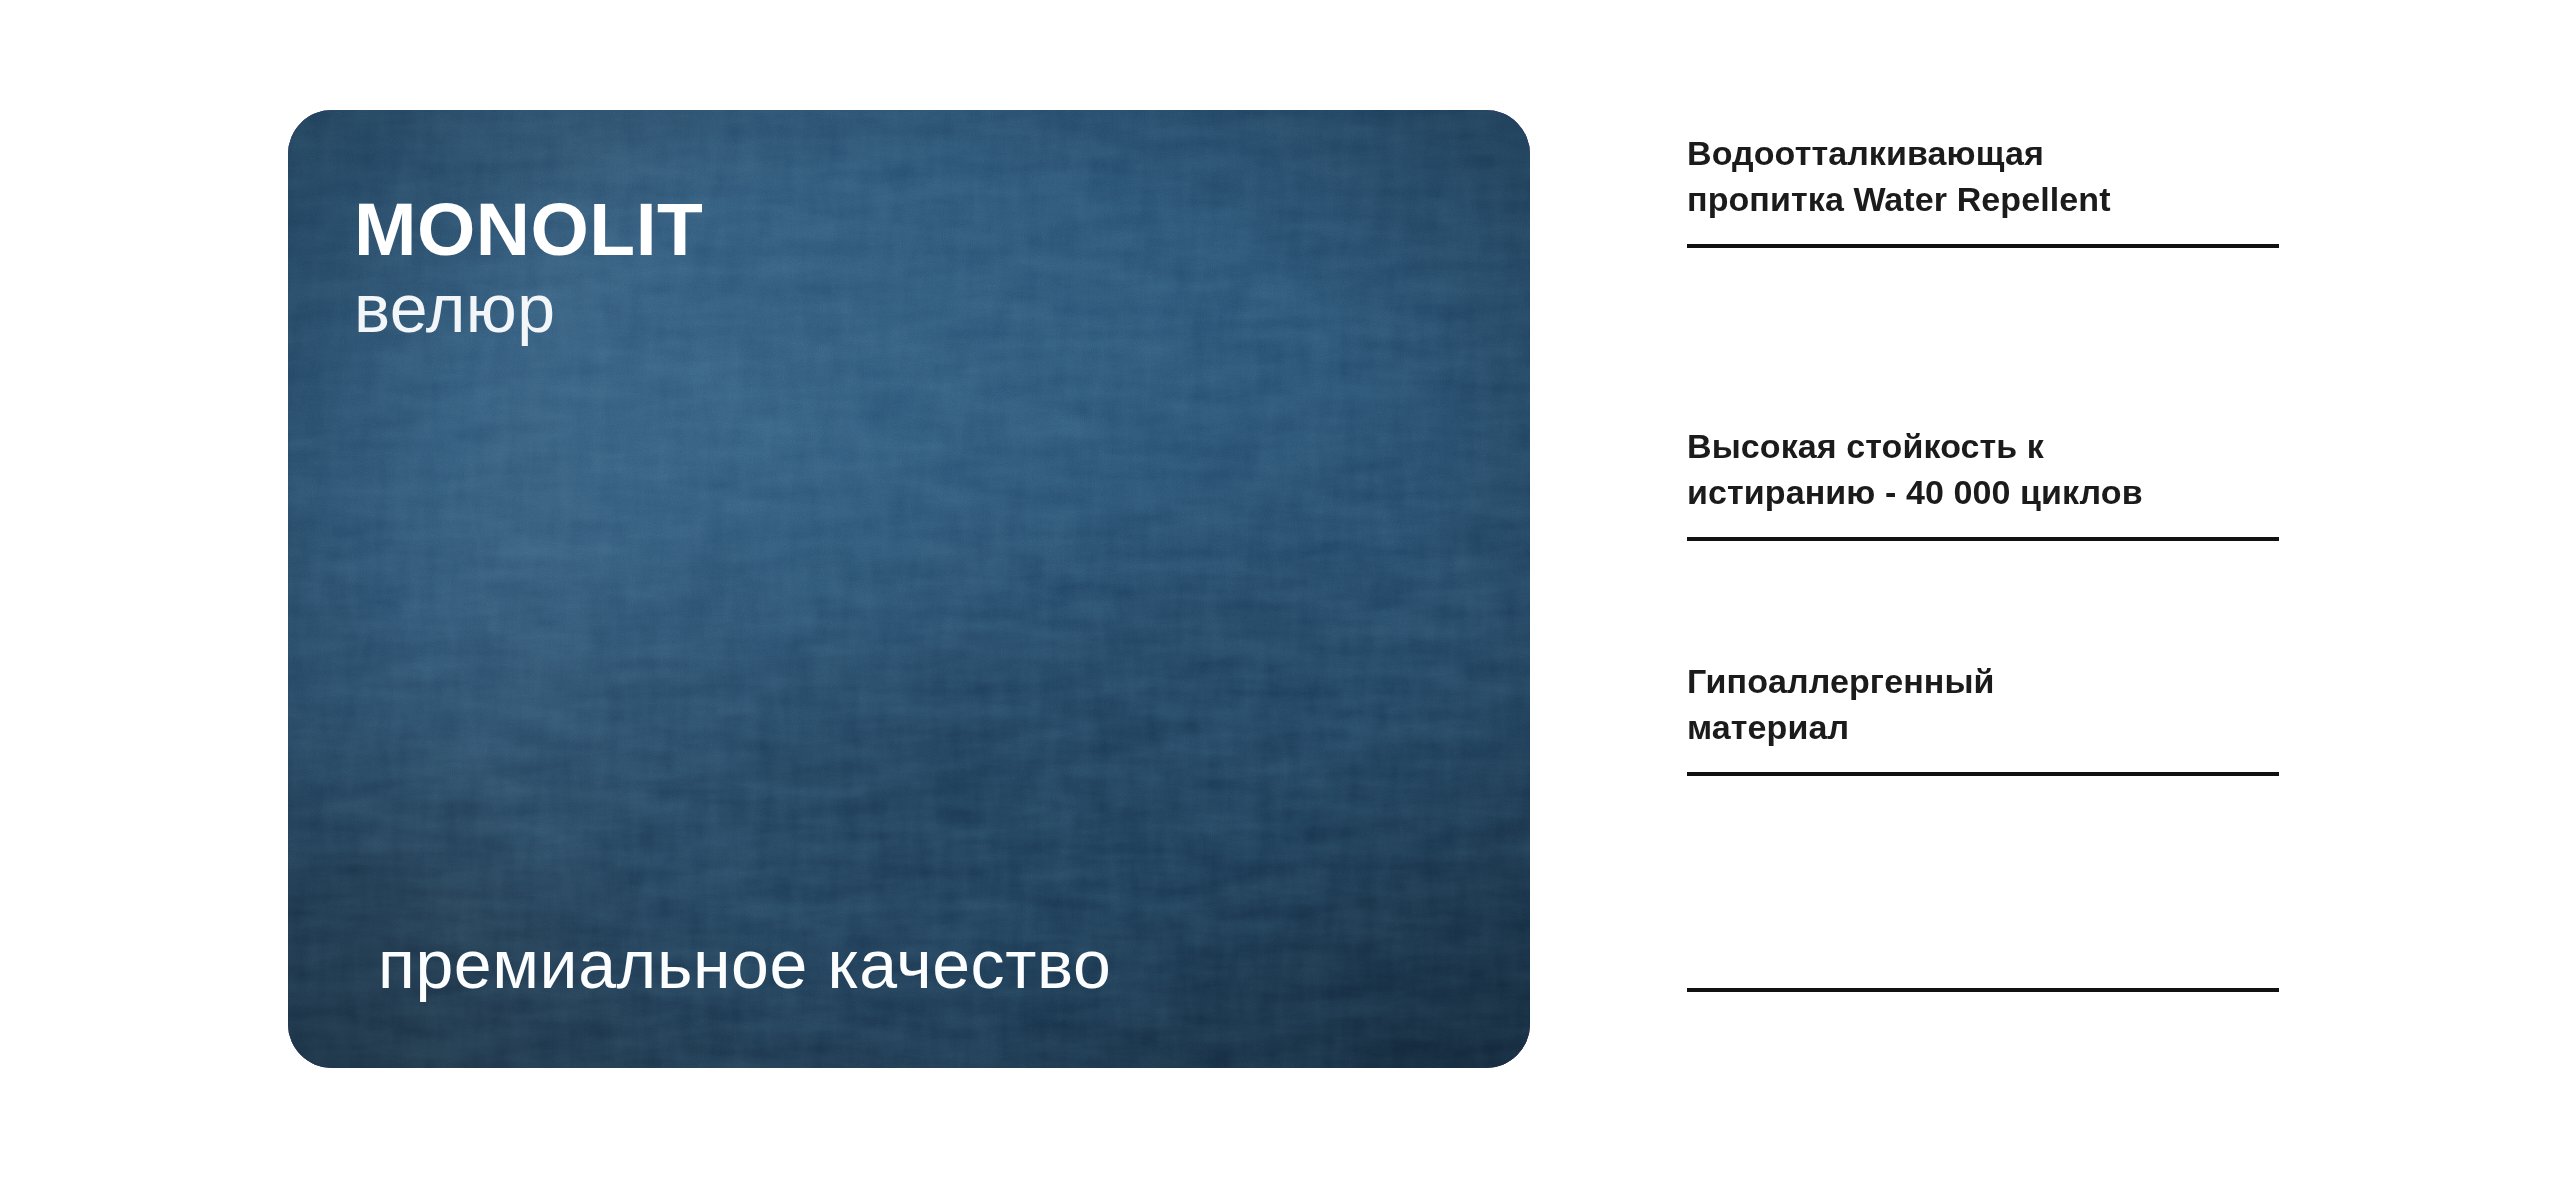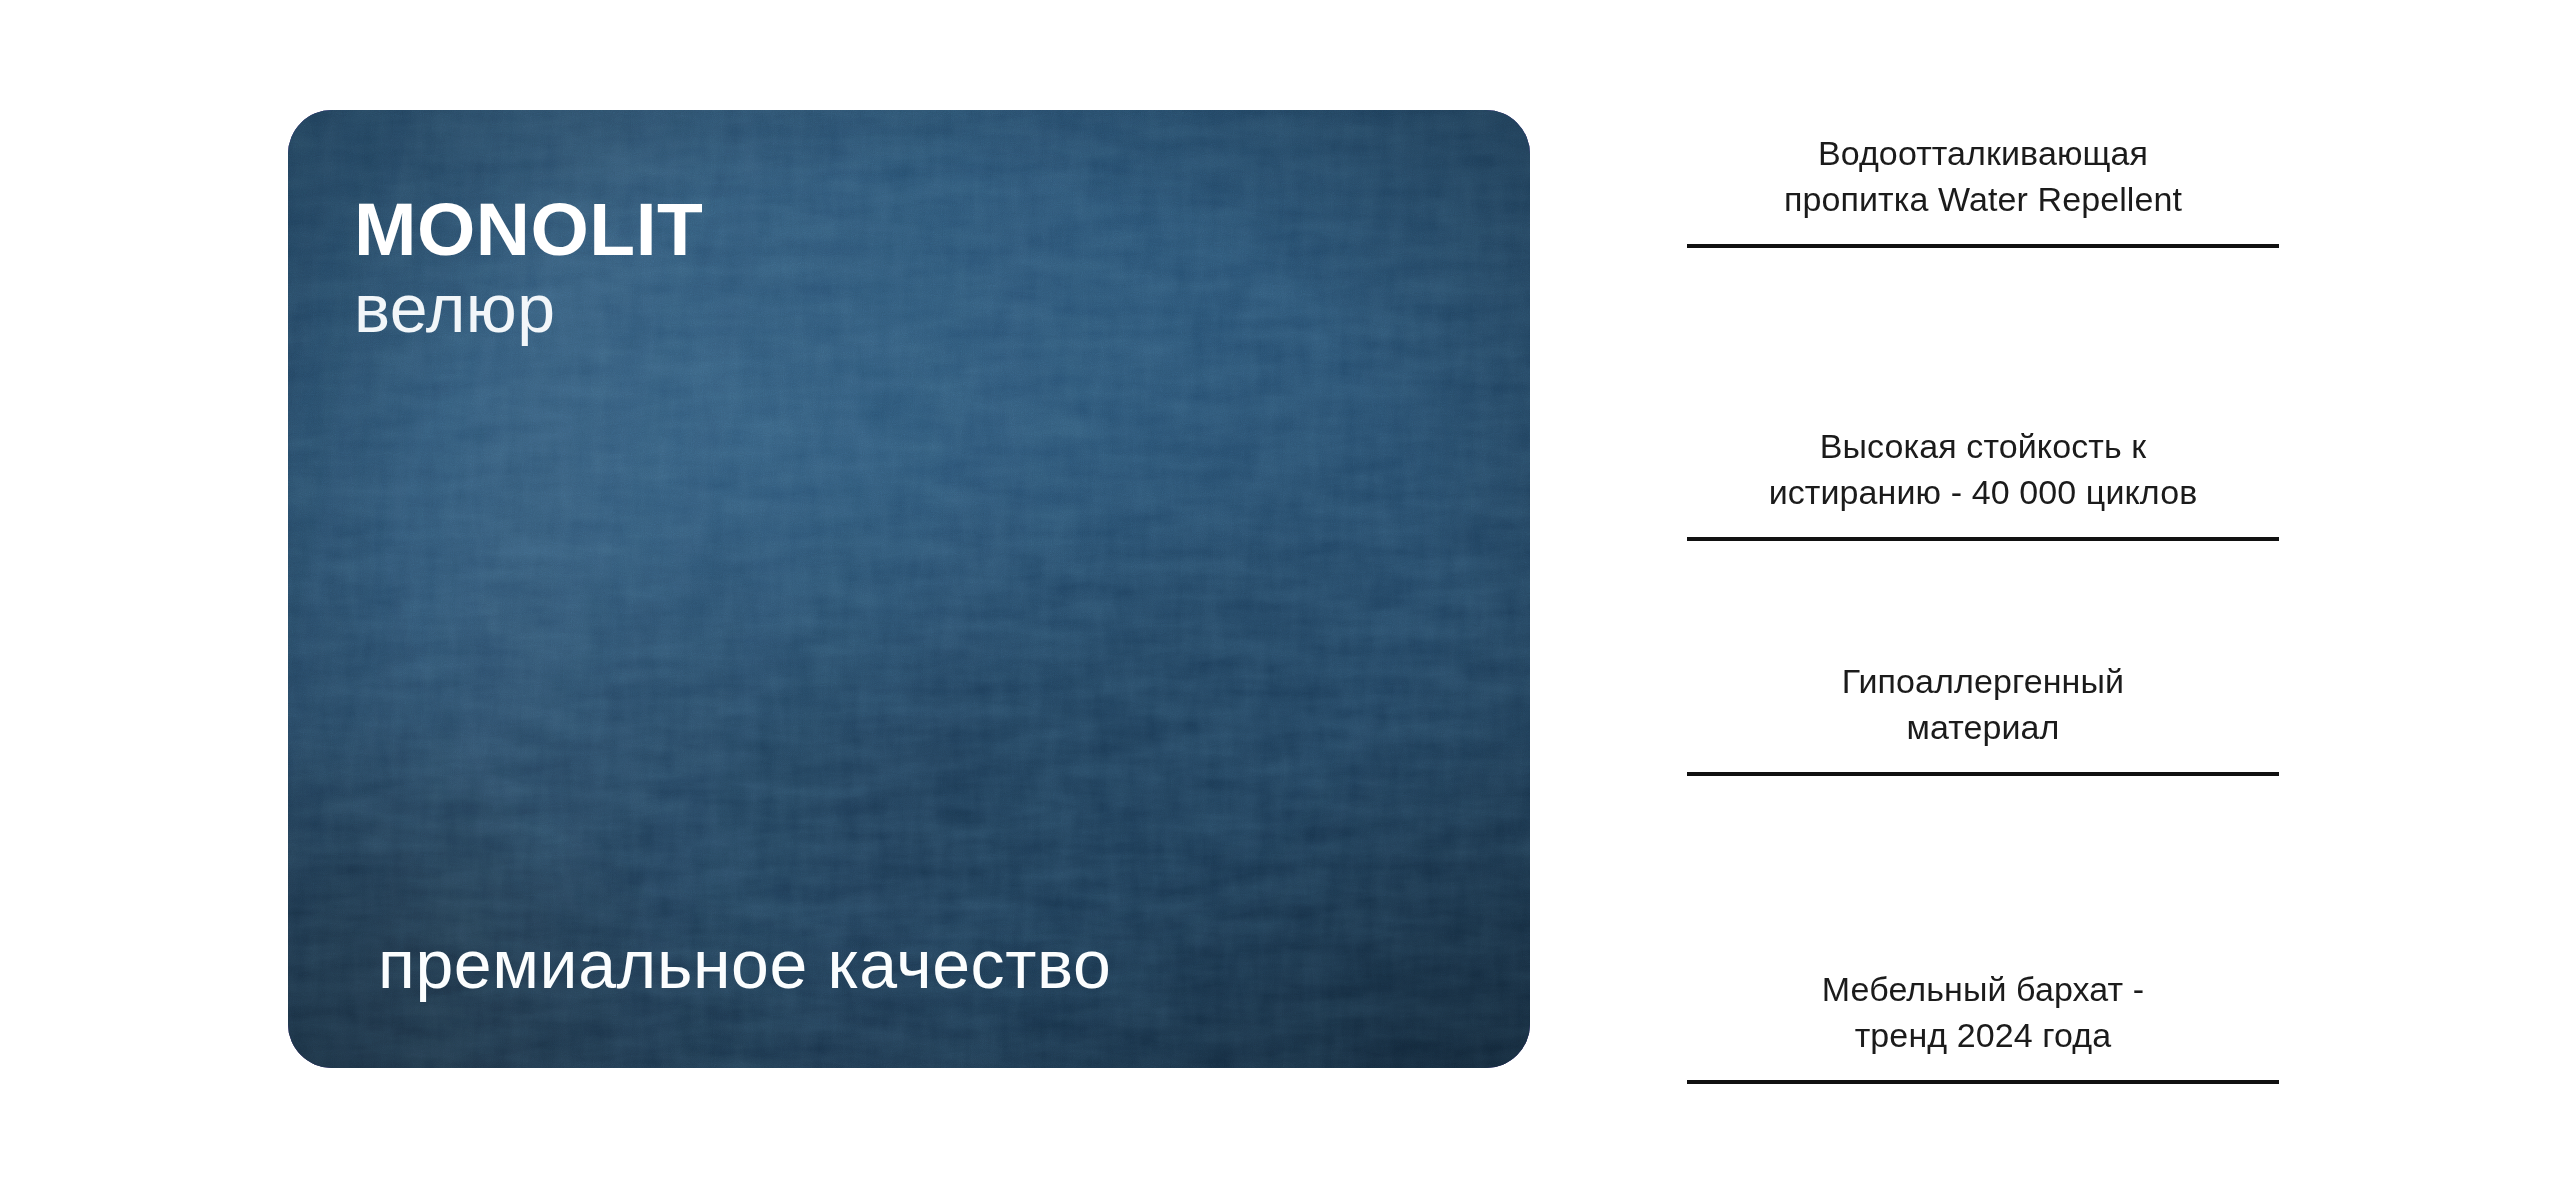--- a/index.html
+++ b/index.html
@@ -120,23 +120,23 @@
     left: 1687px;
     top: 110px;
     width: 592px;
   }
   .feature-item {
     position: absolute;
     left: 0;
     width: 592px;
   }
   .feature-text {
-    text-align: center;
+    text-align: left;
     font-size: 34px;
-    font-weight: 400;
+    font-weight: 700;
     color: #1b1b1b;
     line-height: 1.36;
     letter-spacing: 0.1px;
     white-space: pre-line;
   }
   .feature-rule {
     width: 100%;
     height: 4px;
     background: #111111;
   }
@@ -206,20 +206,18 @@
       <div class="feature-rule" style="margin-top:22px;"></div>
     </div>
 
     <div class="feature-item" style="top:548px;">
       <div class="feature-text">Гипоаллергенный
 материал</div>
       <div class="feature-rule" style="margin-top:22px;"></div>
     </div>
 
     <div class="feature-item" style="top:856px;">
-      <div class="feature-text">Мебельный бархат -
-тренд 2024 года</div>
       <div class="feature-rule" style="margin-top:22px;"></div>
     </div>
 
   </div>
 
 </div>
 
 </body></html>

